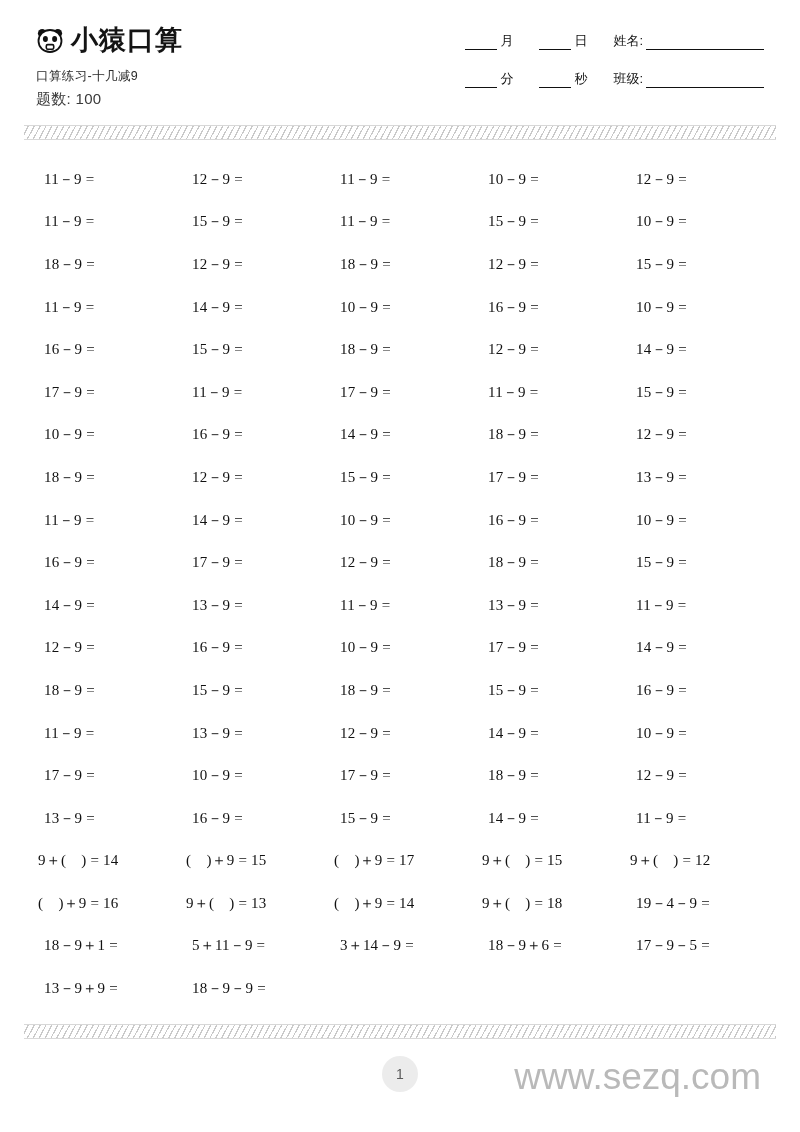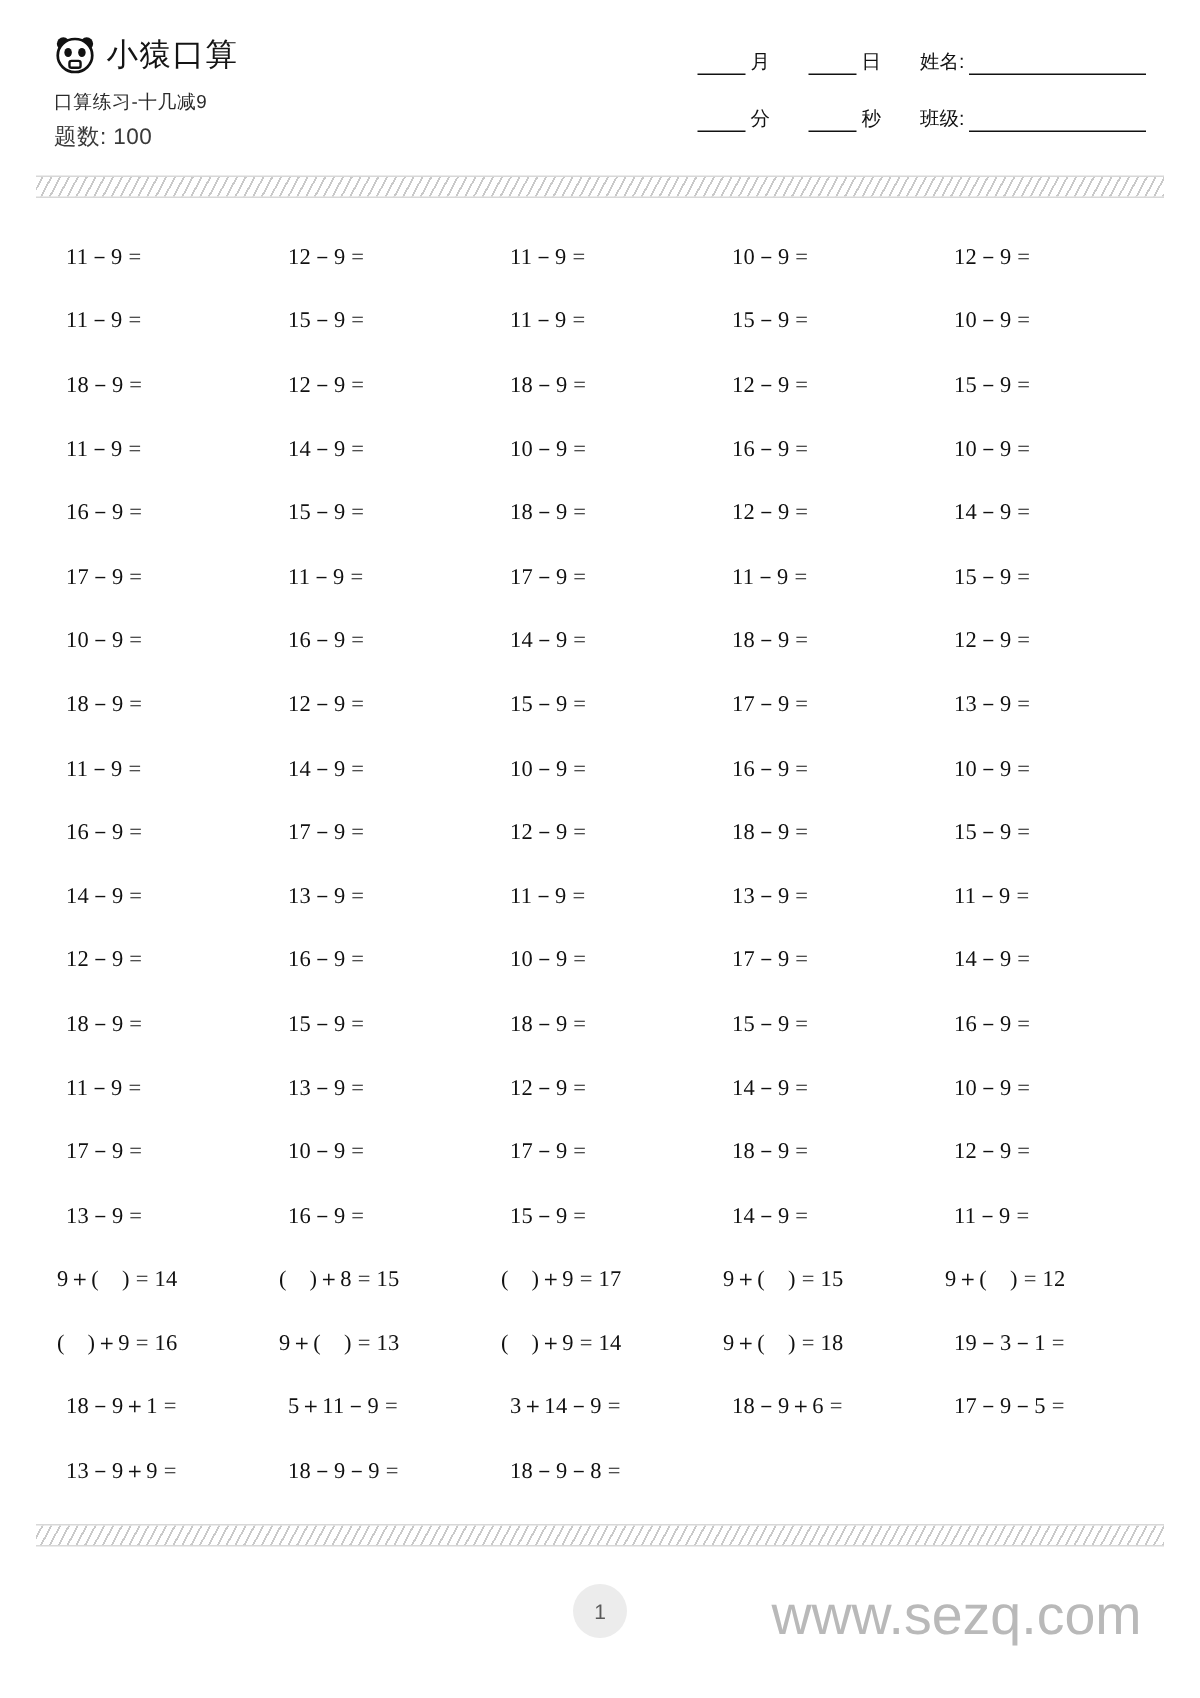--- a/index.html
+++ b/index.html
@@ -40,22 +40,22 @@
     gap: 7px;
   }
   .panda-icon {
     width: 28px;
     height: 28px;
     position: relative;
     display: inline-block;
   }
   .brand-name {
     font-family: "Liberation Sans", sans-serif;
-    font-size: 21px;
-    font-weight: normal;
+    font-size: 27px;
+    font-weight: bold;
     letter-spacing: 1px;
     color: #141414;
   }
   .sub-line {
     font-family: "Liberation Sans", sans-serif;
     font-size: 12.5px;
     color: #2a2a2a;
     margin-top: 10px;
     letter-spacing: 0.4px;
   }
@@ -468,21 +468,21 @@
       <div class="cell">
         <span class="inner">14－9 =</span>
       </div>
       <div class="cell">
         <span class="inner">11－9 =</span>
       </div>
       <div class="cell narrow">
         <span class="inner">9＋(　) = 14</span>
       </div>
       <div class="cell narrow">
-        <span class="inner">(　)＋8 = 15</span>
+        <span class="inner">(　)＋9 = 15</span>
       </div>
       <div class="cell narrow">
         <span class="inner">(　)＋9 = 17</span>
       </div>
       <div class="cell narrow">
         <span class="inner">9＋(　) = 15</span>
       </div>
       <div class="cell narrow">
         <span class="inner">9＋(　) = 12</span>
       </div>
@@ -492,21 +492,21 @@
       <div class="cell narrow">
         <span class="inner">9＋(　) = 13</span>
       </div>
       <div class="cell narrow">
         <span class="inner">(　)＋9 = 14</span>
       </div>
       <div class="cell narrow">
         <span class="inner">9＋(　) = 18</span>
       </div>
       <div class="cell">
-        <span class="inner">19－3－1 =</span>
+        <span class="inner">19－4－9 =</span>
       </div>
       <div class="cell">
         <span class="inner">18－9＋1 =</span>
       </div>
       <div class="cell">
         <span class="inner">5＋11－9 =</span>
       </div>
       <div class="cell">
         <span class="inner">3＋14－9 =</span>
       </div>
@@ -514,23 +514,20 @@
         <span class="inner">18－9＋6 =</span>
       </div>
       <div class="cell">
         <span class="inner">17－9－5 =</span>
       </div>
       <div class="cell">
         <span class="inner">13－9＋9 =</span>
       </div>
       <div class="cell">
         <span class="inner">18－9－9 =</span>
-      </div>
-      <div class="cell">
-        <span class="inner">18－9－8 =</span>
       </div>
     </div>
 
   <div class="hatch bottom"></div>
 
   <div class="footer">
     <div class="page-num">1</div>
     <div class="watermark">www.sezq.com</div>
   </div>
 </div>

